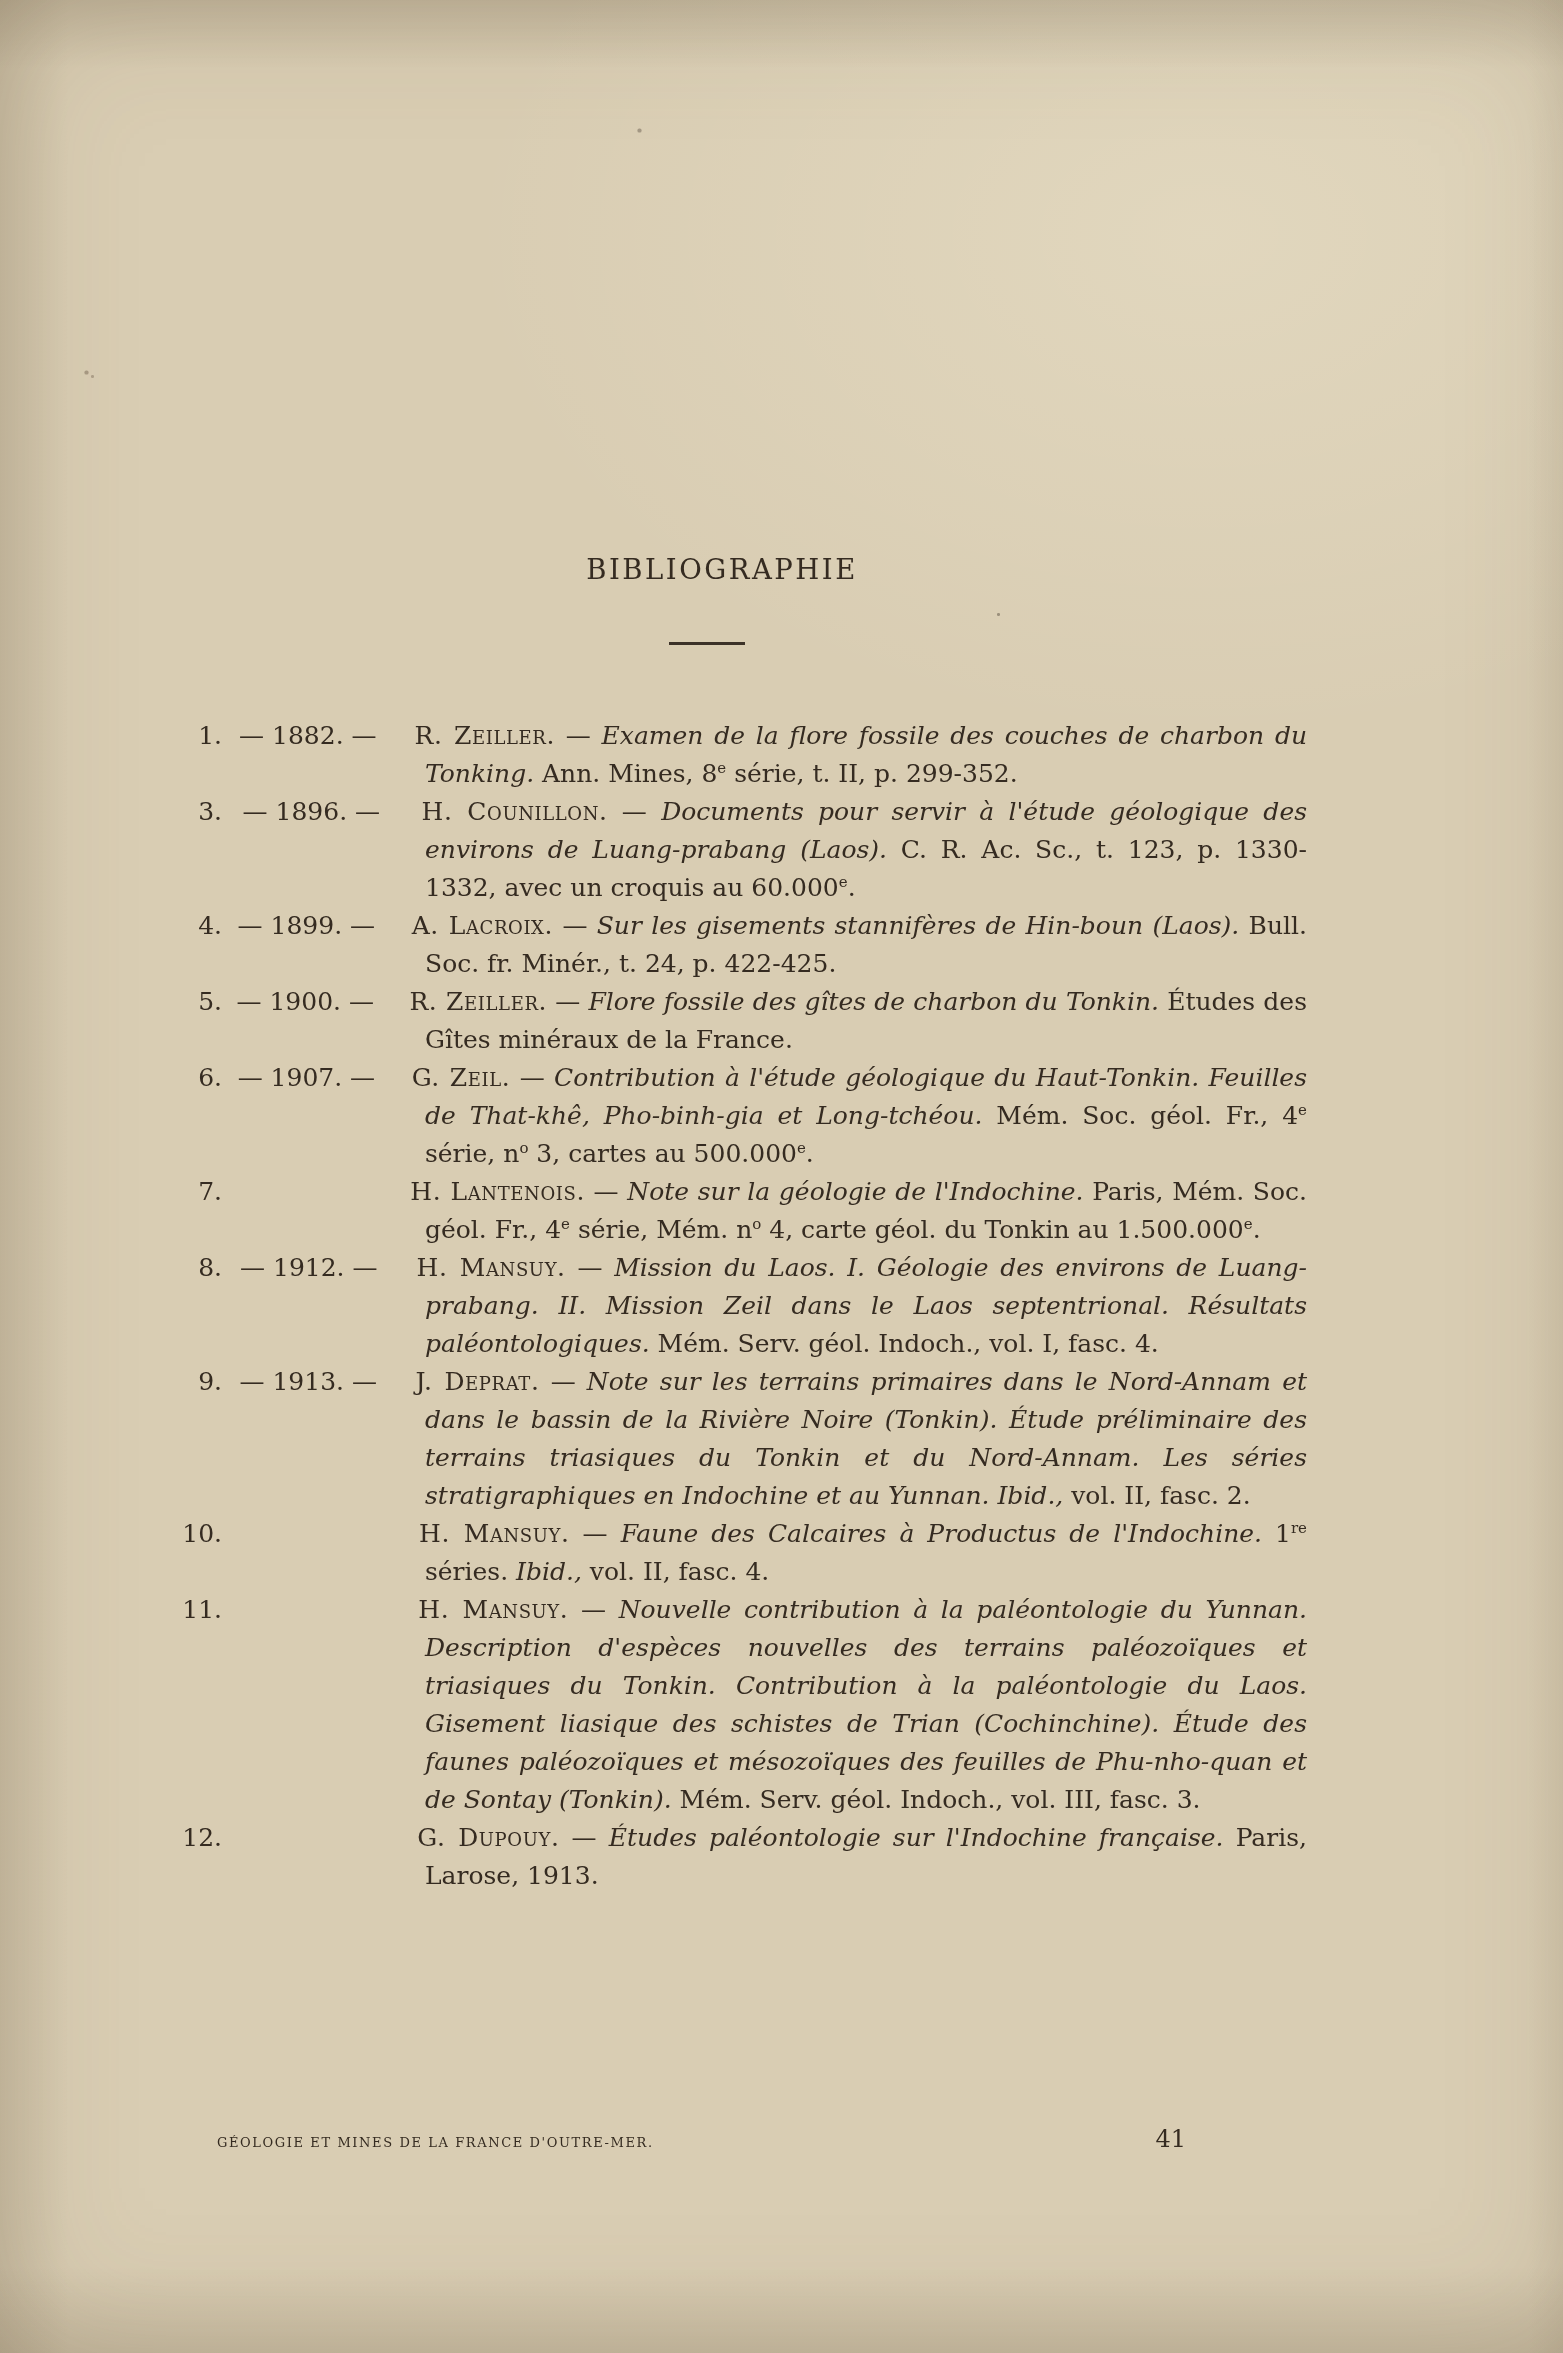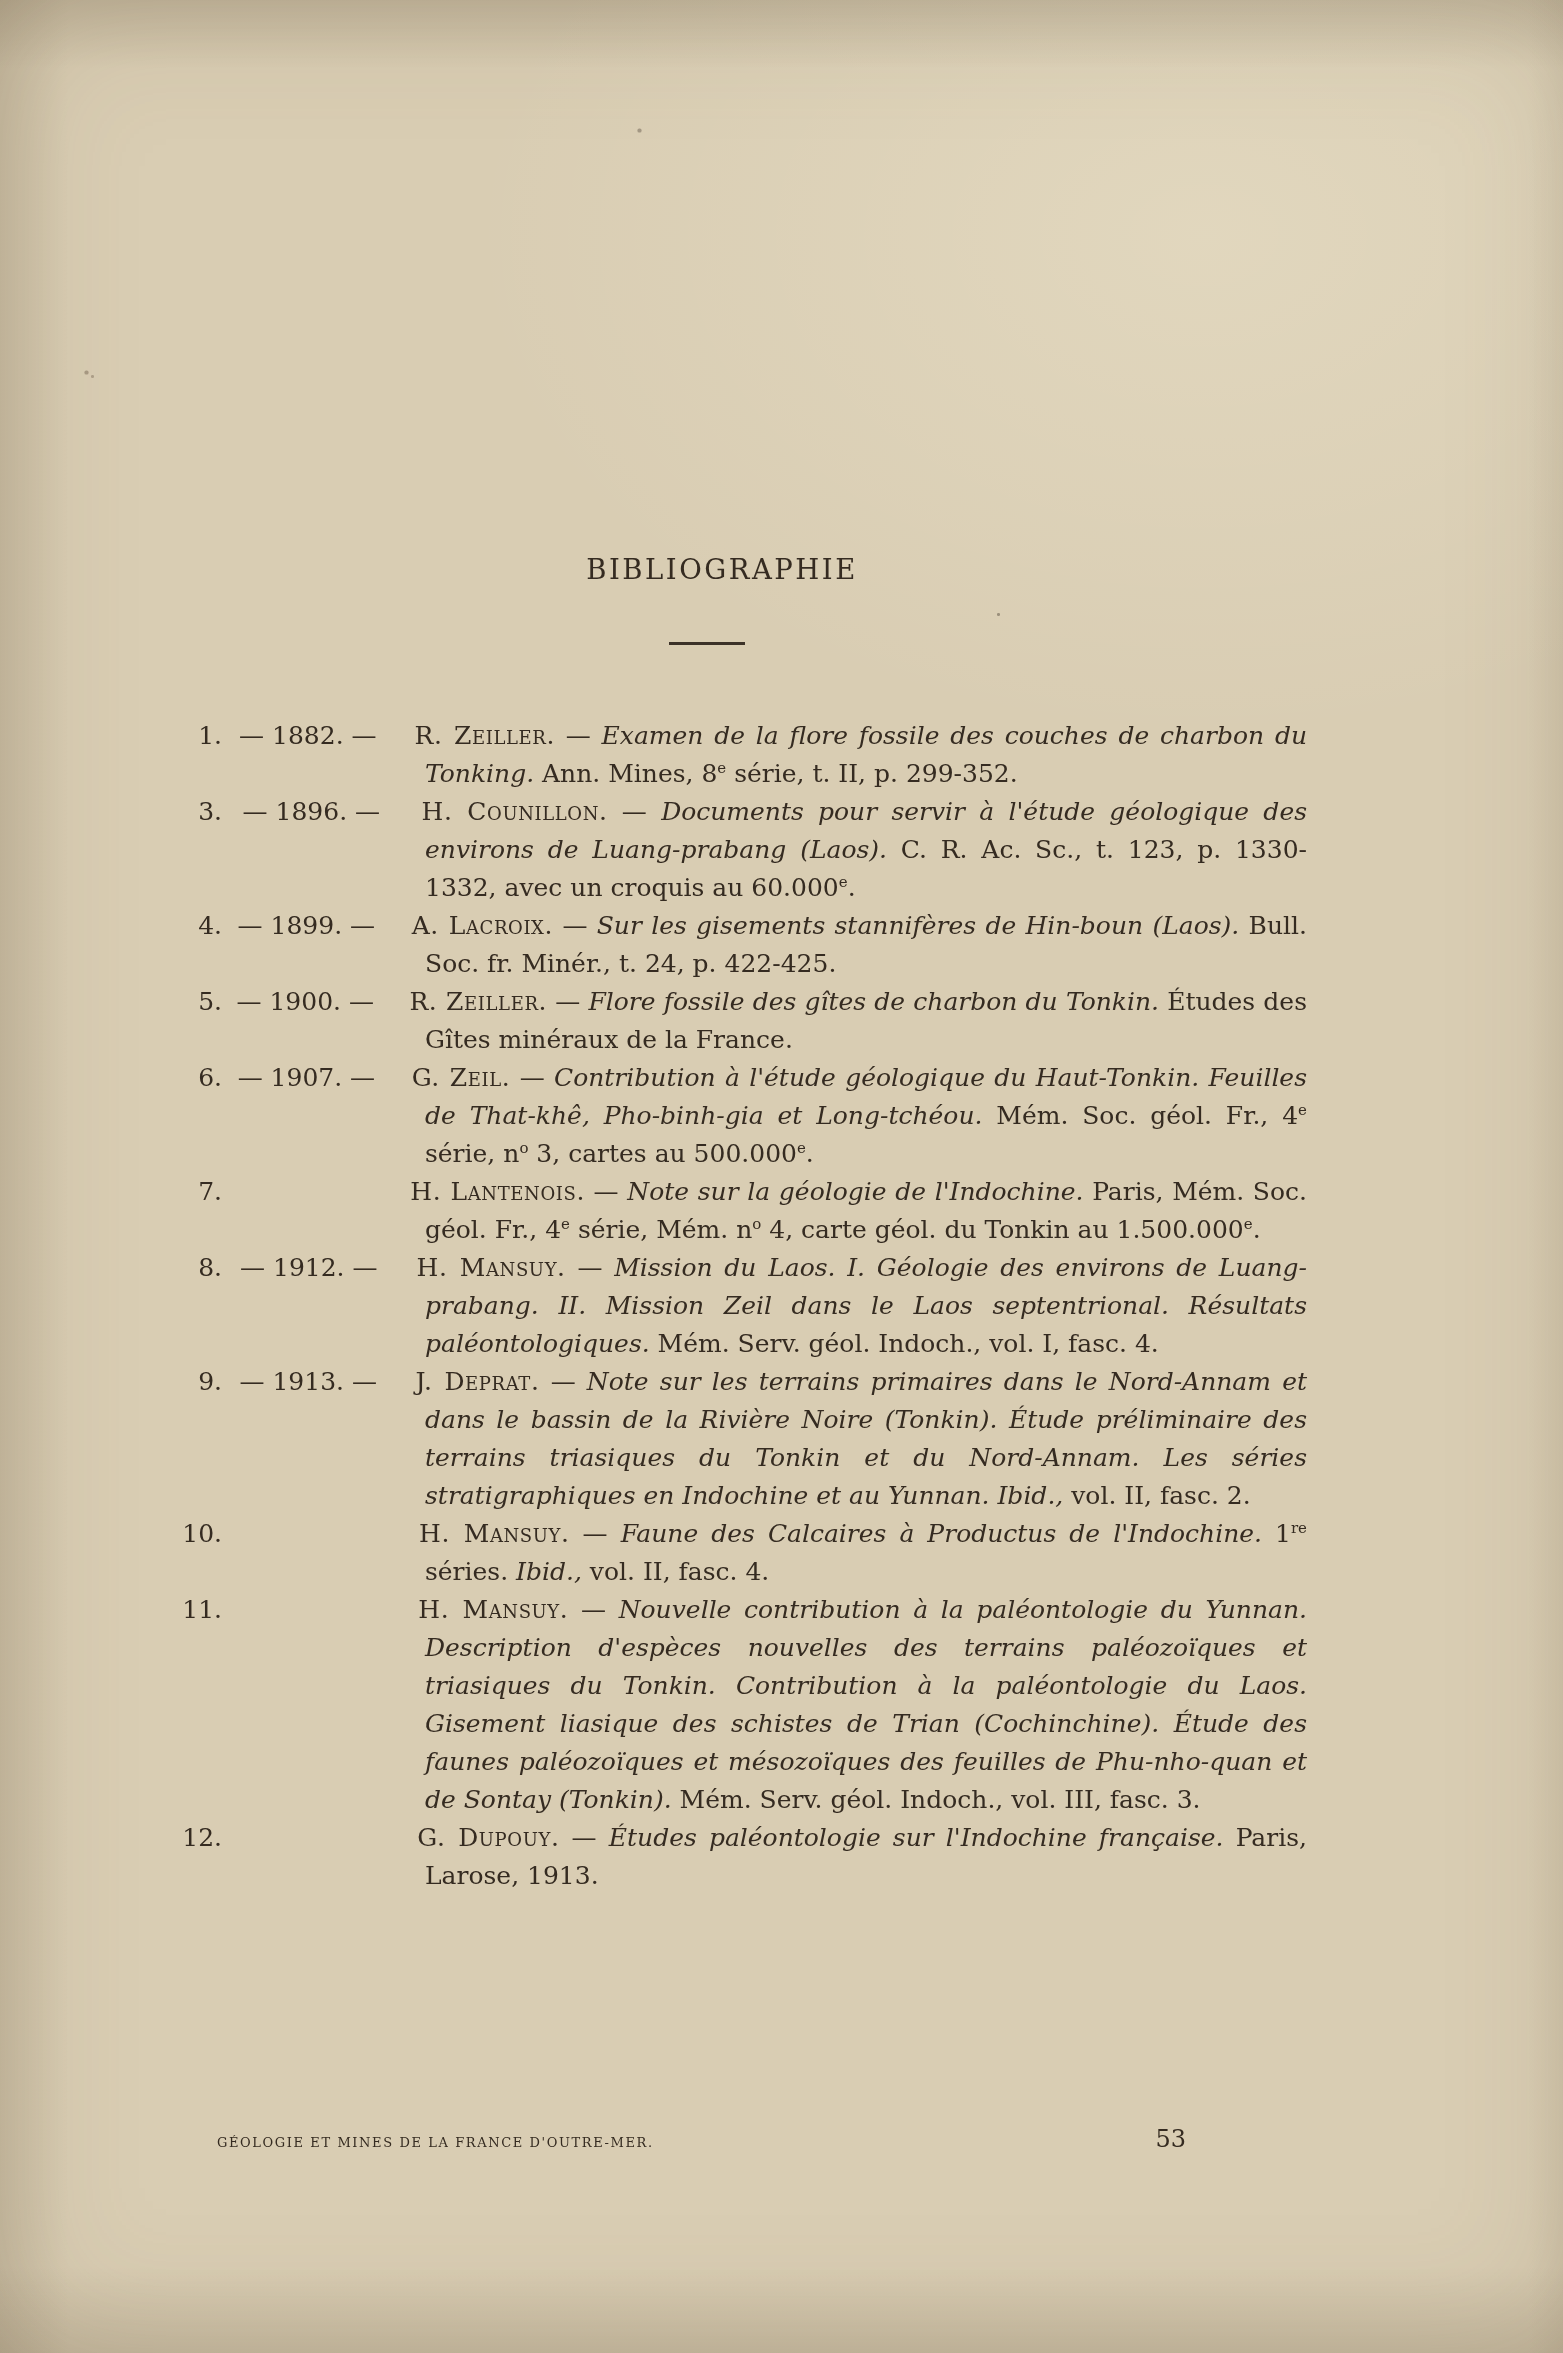--- a/index.html
+++ b/index.html
@@ -186,17 +186,17 @@
 
   <div class="entry">
     <span class="num">12.</span>
     <span class="year"></span>
     <span class="body"><span class="sc">G. Dupouy.</span><span class="r"> — </span><span class="i">Études paléontologie sur l'Indochine française.</span><span class="r"> Paris, Larose, 1913.</span></span>
   </div>
 </div>
 
   <div class="footer">
     <span class="footer-text">GÉOLOGIE ET MINES DE LA FRANCE D'OUTRE-MER.</span>
-    <span class="page-num">53</span>
+    <span class="page-num">41</span>
   </div>
 
 </div>
 
 
 </body></html>

